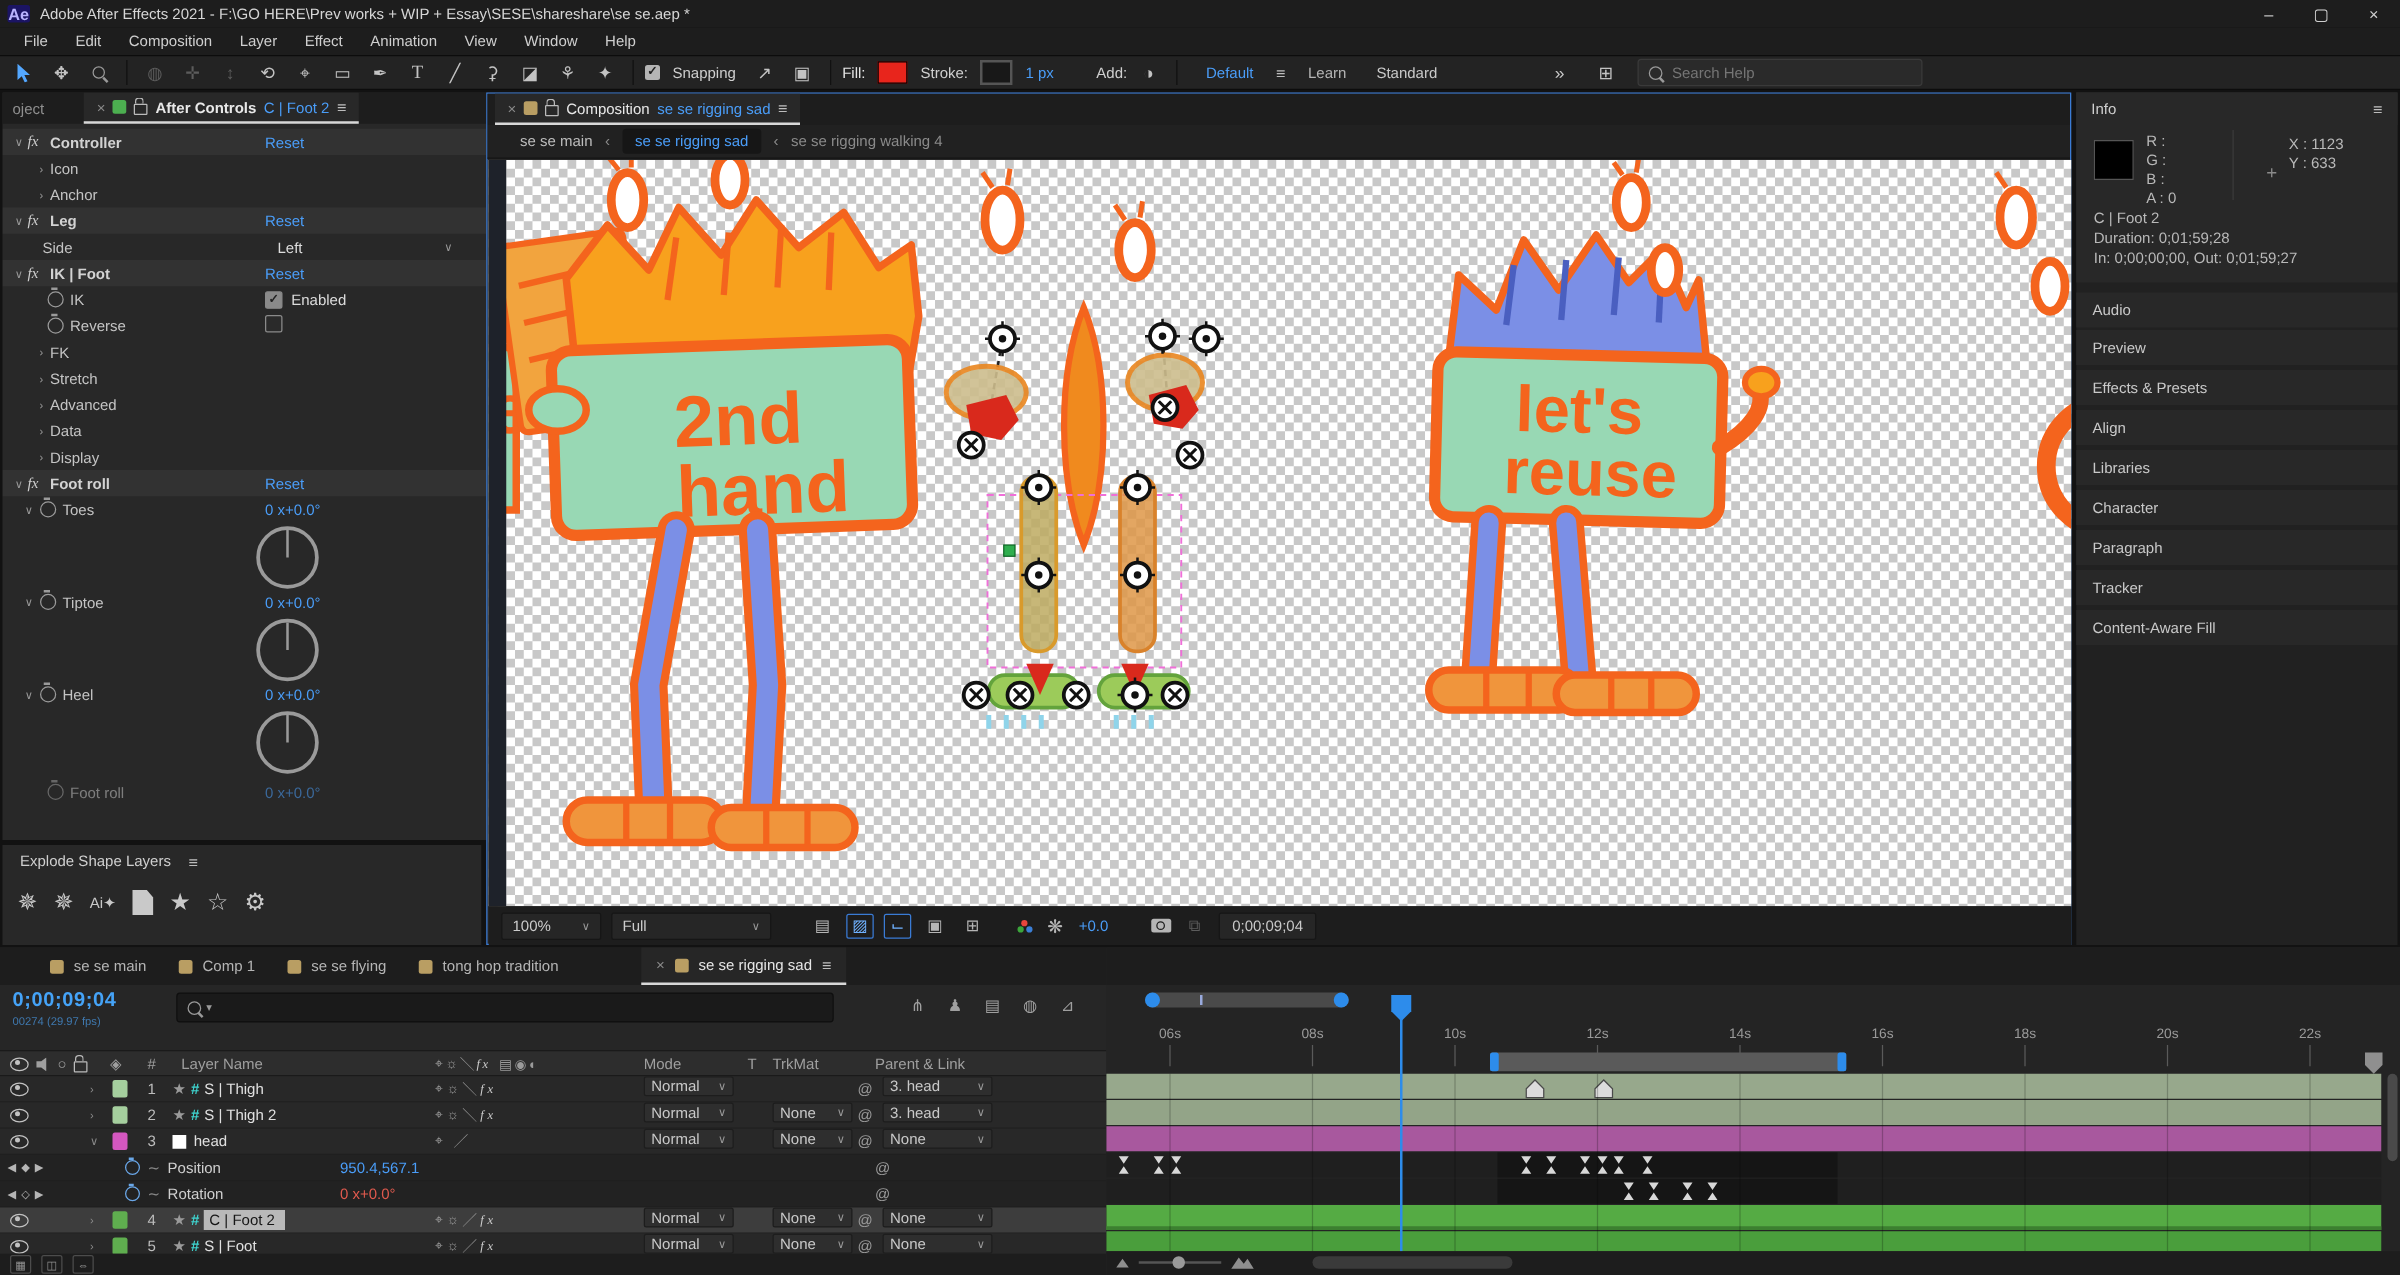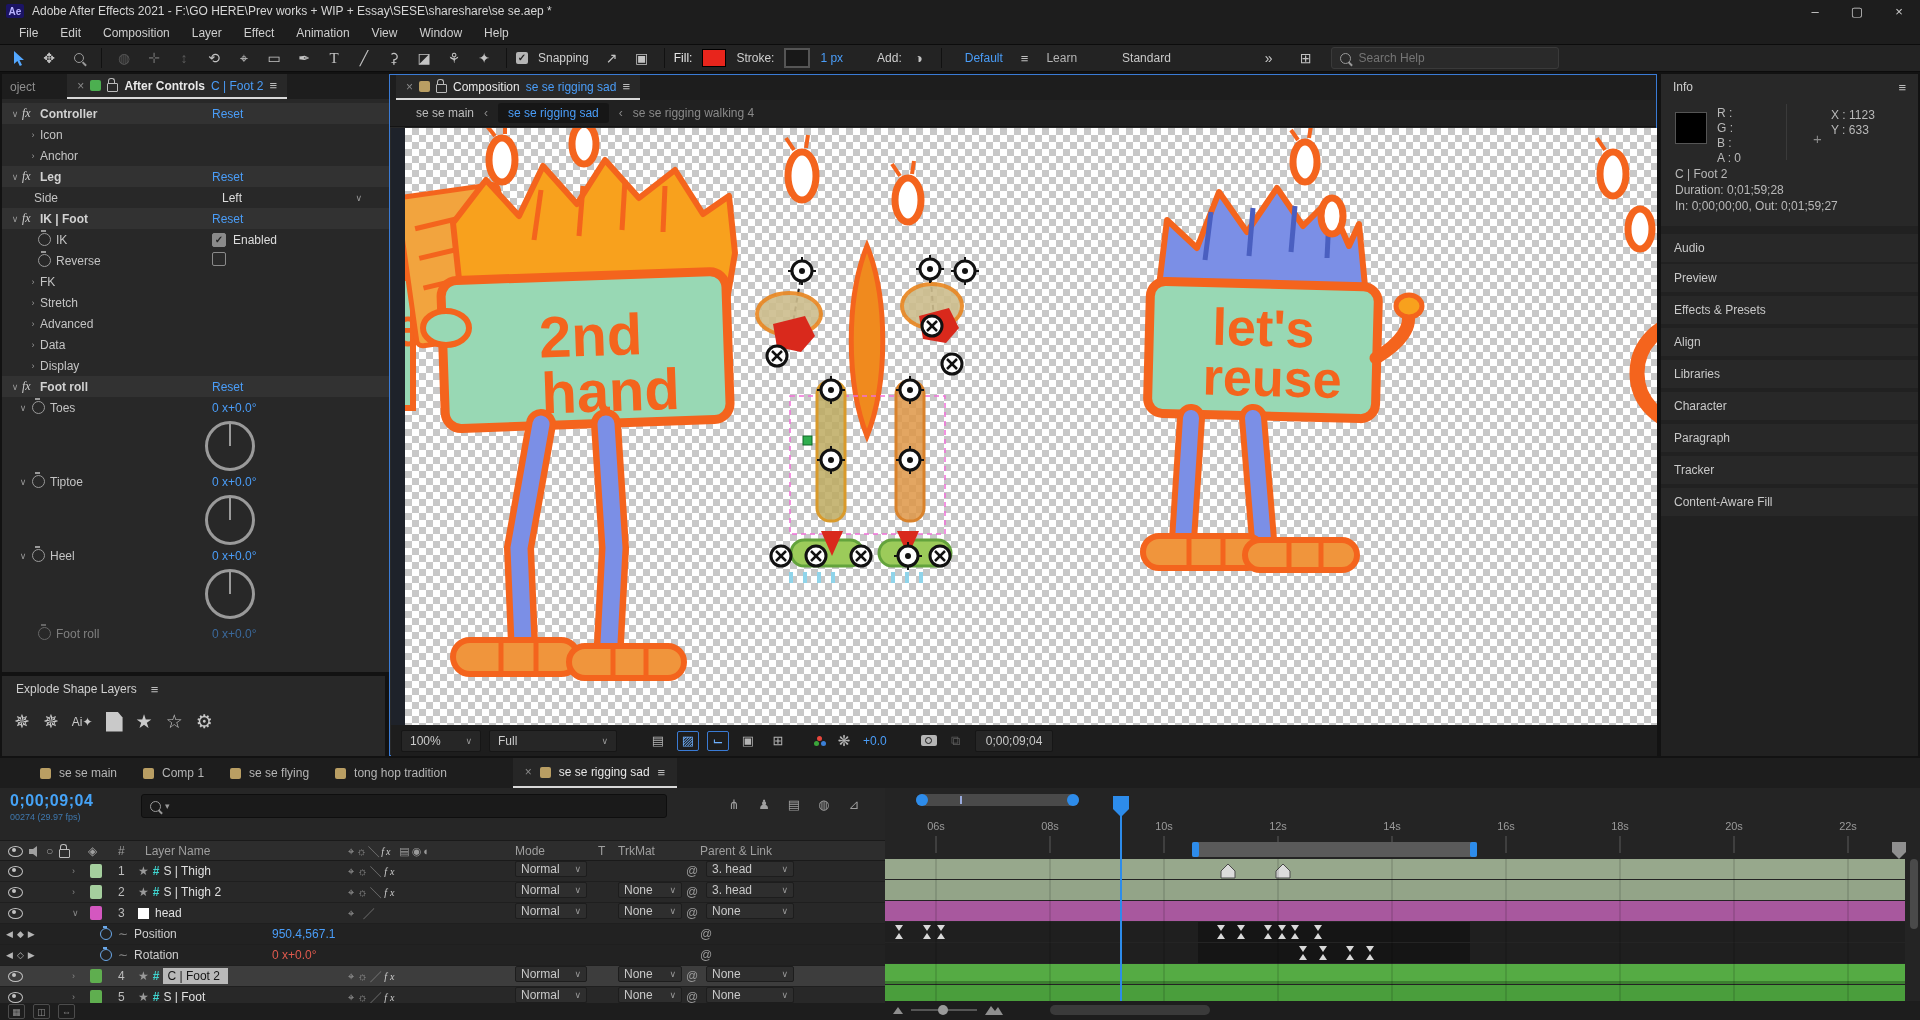--- a/index.html
+++ b/index.html
@@ -5,21 +5,21 @@
   html,body{margin:0;padding:0}
   body{width:1920px;height:1020px;background:#121212;font-family:"Liberation Sans",sans-serif;
        font-size:12px;color:#bdbdbd;overflow:hidden;position:relative;-webkit-font-smoothing:antialiased}
   .abs{position:absolute}
   .blue{color:#4a9df8}
   .dim{color:#8a8a8a}
   .white{color:#e8e8e8}
 
   
   #titlebar{left:0;top:0;width:1920px;height:22px;background:#1d1d1d;display:flex;align-items:center;color:#d6d6d6}
-  .ae-badge{width:18px;height:14px;background:#1b1464;color:#b9b3ff;font-weight:bold;font-size:10px;
+  .ae-badge{width:18px;height:14px;background:#1b1464;color:#b9b3ff;font-weight:bold;font-size:13px;
             display:flex;align-items:center;justify-content:center;border-radius:2px;margin:0 8px 0 6px}
   .wincontrols{margin-left:auto;display:flex}
   .wincontrols span{width:42px;text-align:center;font-size:13px;color:#cfcfcf;cursor:default}
   #menubar{left:0;top:22px;width:1920px;height:22px;background:#1d1d1d;display:flex;align-items:center;padding-left:8px;box-sizing:border-box}
   #menubar span{padding:0 11px;color:#cfcfcf}
   #toolbar{left:0;top:44px;width:1920px;height:28px;background:#232323;border-top:1px solid #0c0c0c;border-bottom:1px solid #0c0c0c;
            display:flex;align-items:center;box-sizing:border-box;padding-left:6px;gap:4px}
   .tool{width:26px;height:22px;display:flex;align-items:center;justify-content:center;color:#c3c3c3;font-size:14px;border-radius:3px}
   .tool.active{color:#53a7ff}
   .tool.dimtool{color:#5c5c5c}
@@ -178,21 +178,21 @@
   <span class="swatch" style="background:#e8251c;margin:0 6px"></span>
   <span style="color:#cfcfcf">Stroke:</span>
   <span class="swatch" style="background:#181818;border:2px solid #555;margin:0 6px"></span>
   <span class="blue">1 px</span>
   <span style="width:26px"></span>
   <span style="color:#cfcfcf">Add:</span>
   <span class="tool">◑</span>
   <span class="tb-sep"></span>
   <span class="blue" style="margin-left:14px">Default</span>
   <span class="hamb" style="margin:0 14px">≡</span>
-  <span style="margin-right:41px;color:#b5b5b5">Learn</span>
+  <span style="margin-right:20px;color:#b5b5b5">Learn</span>
   <span style="margin-right:90px;color:#c9c9c9">Standard</span>
   <span style="font-size:14px;color:#c9c9c9">»</span>
   <span class="tool" style="margin-left:16px">⊞</span>
   <div class="searchbox" style="width:210px;margin-left:8px">
     <span class="mag"></span>
     <input class="sh" readonly="" placeholder="Search Help" style="">
   </div>
 </div>
 
 <div class="panel" id="ec" style="left:2px;top:74px;width:437px;height:598px;overflow:hidden">

